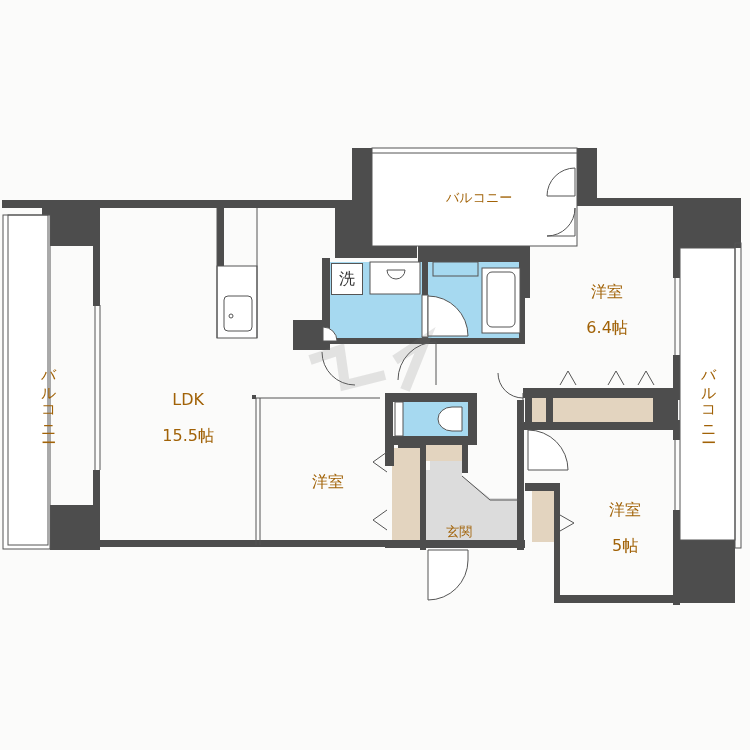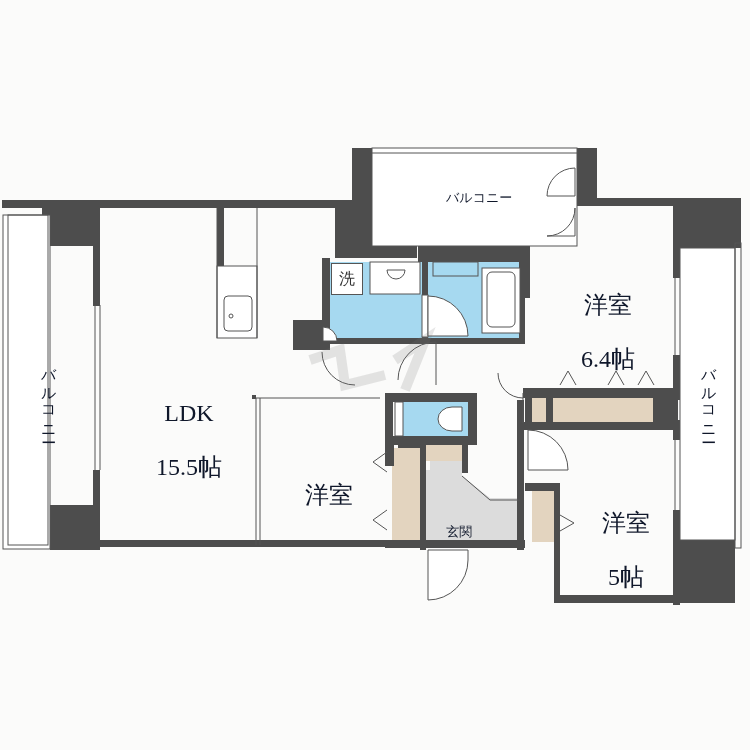--- a/index.html
+++ b/index.html
@@ -1,19 +1,19 @@
 <!DOCTYPE html>
 <html><head>
 <meta charset="utf-8">
 <style>
   html, body { margin:0; padding:0; background:#fbfbfa; }
   body { width:750px; height:750px; position:relative; overflow:hidden; font-family:"DejaVu Sans", sans-serif; }
   #plan { position:absolute; left:0; top:0; width:750px; height:750px; }
-  .lbl { position:absolute; color:#0f172a; text-align:center; line-height:1.12; white-space:pre; }
-  .room-big { font-size:24px;font-family:Liberation Serif, serif; }
+  .lbl { position:absolute; color:#a16207; text-align:center; line-height:1.12; white-space:pre; }
+  .room-big { font-size:16px; }
   .small { font-size:13px; }
   .vert { writing-mode:vertical-rl; font-size:15px; letter-spacing:2px; }
   .wash-box { position:absolute; border:1px solid #555; background:#fff; font-size:16px; display:flex; align-items:center; justify-content:center; color:#333; }
 </style>
 </head>
 <body>
 
 <svg id="plan" viewBox="0 0 750 750" xmlns="http://www.w3.org/2000/svg">
   <g>
 

